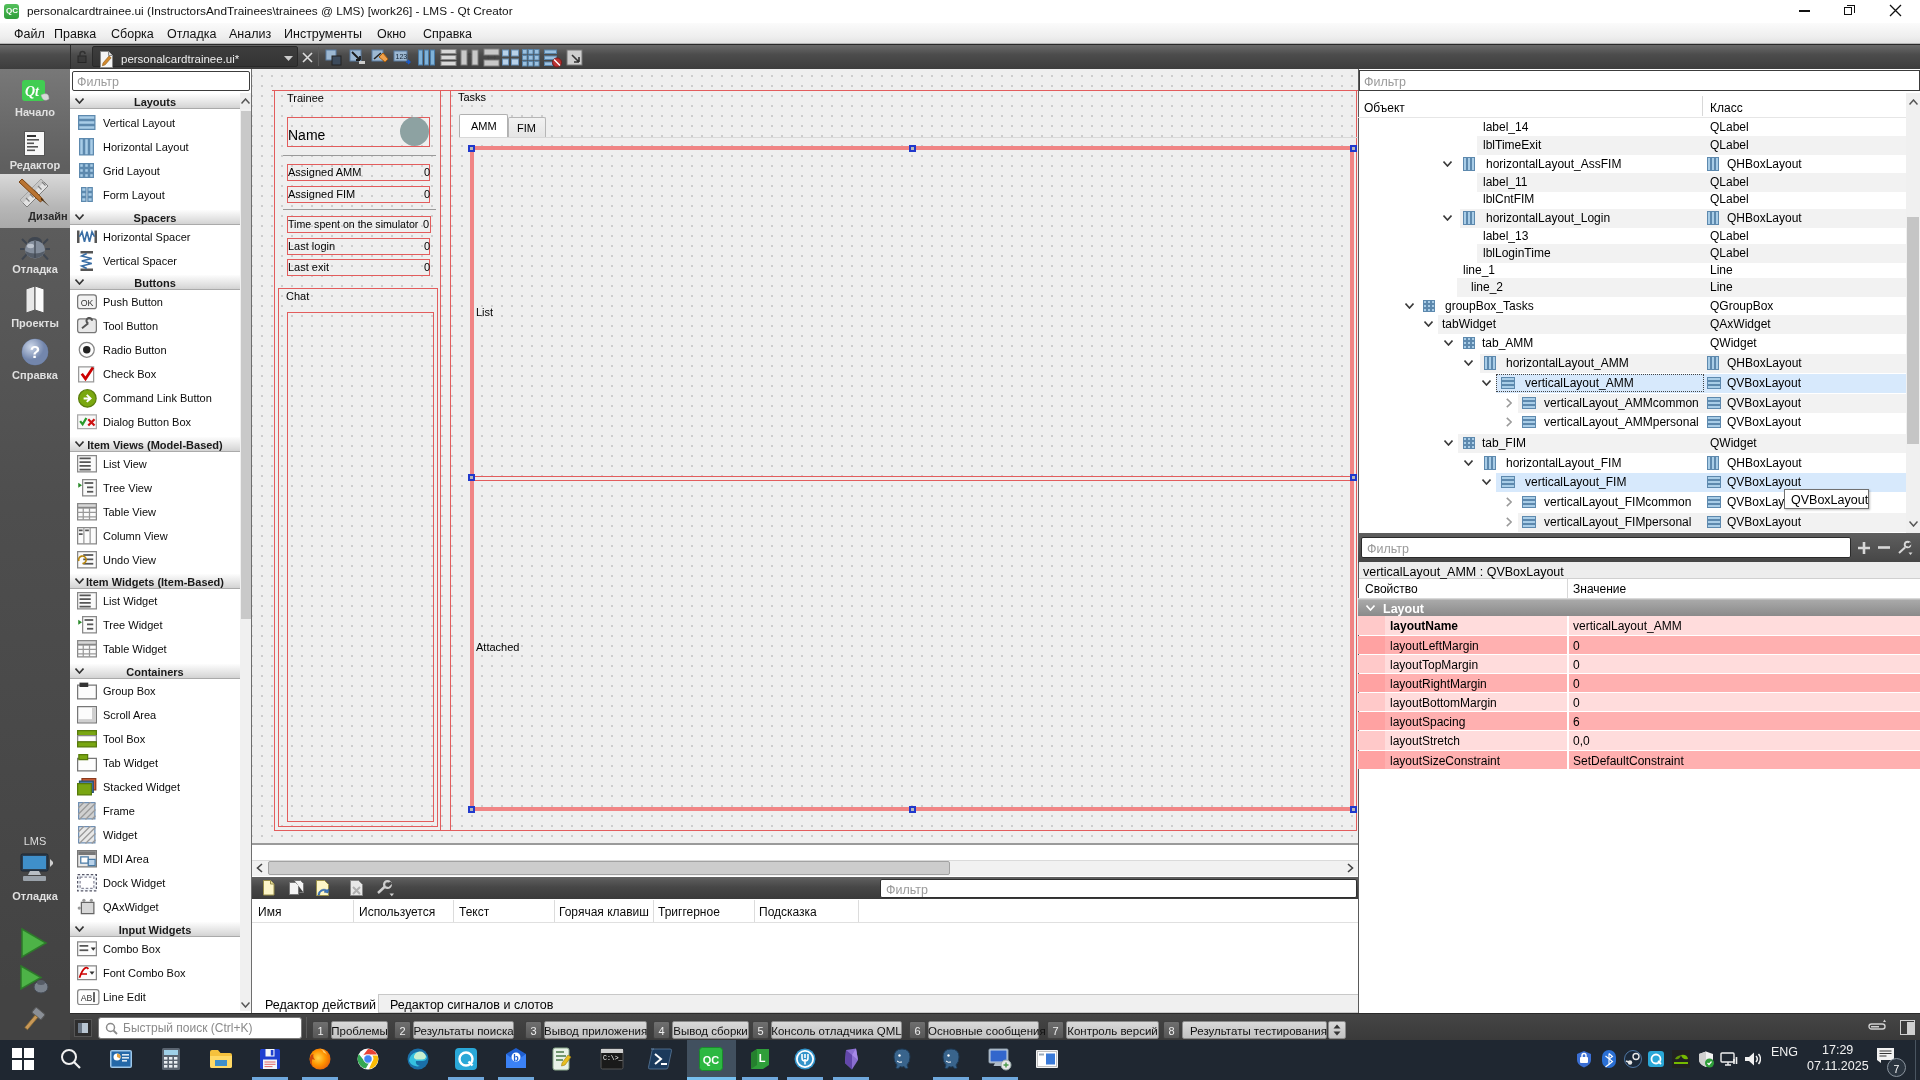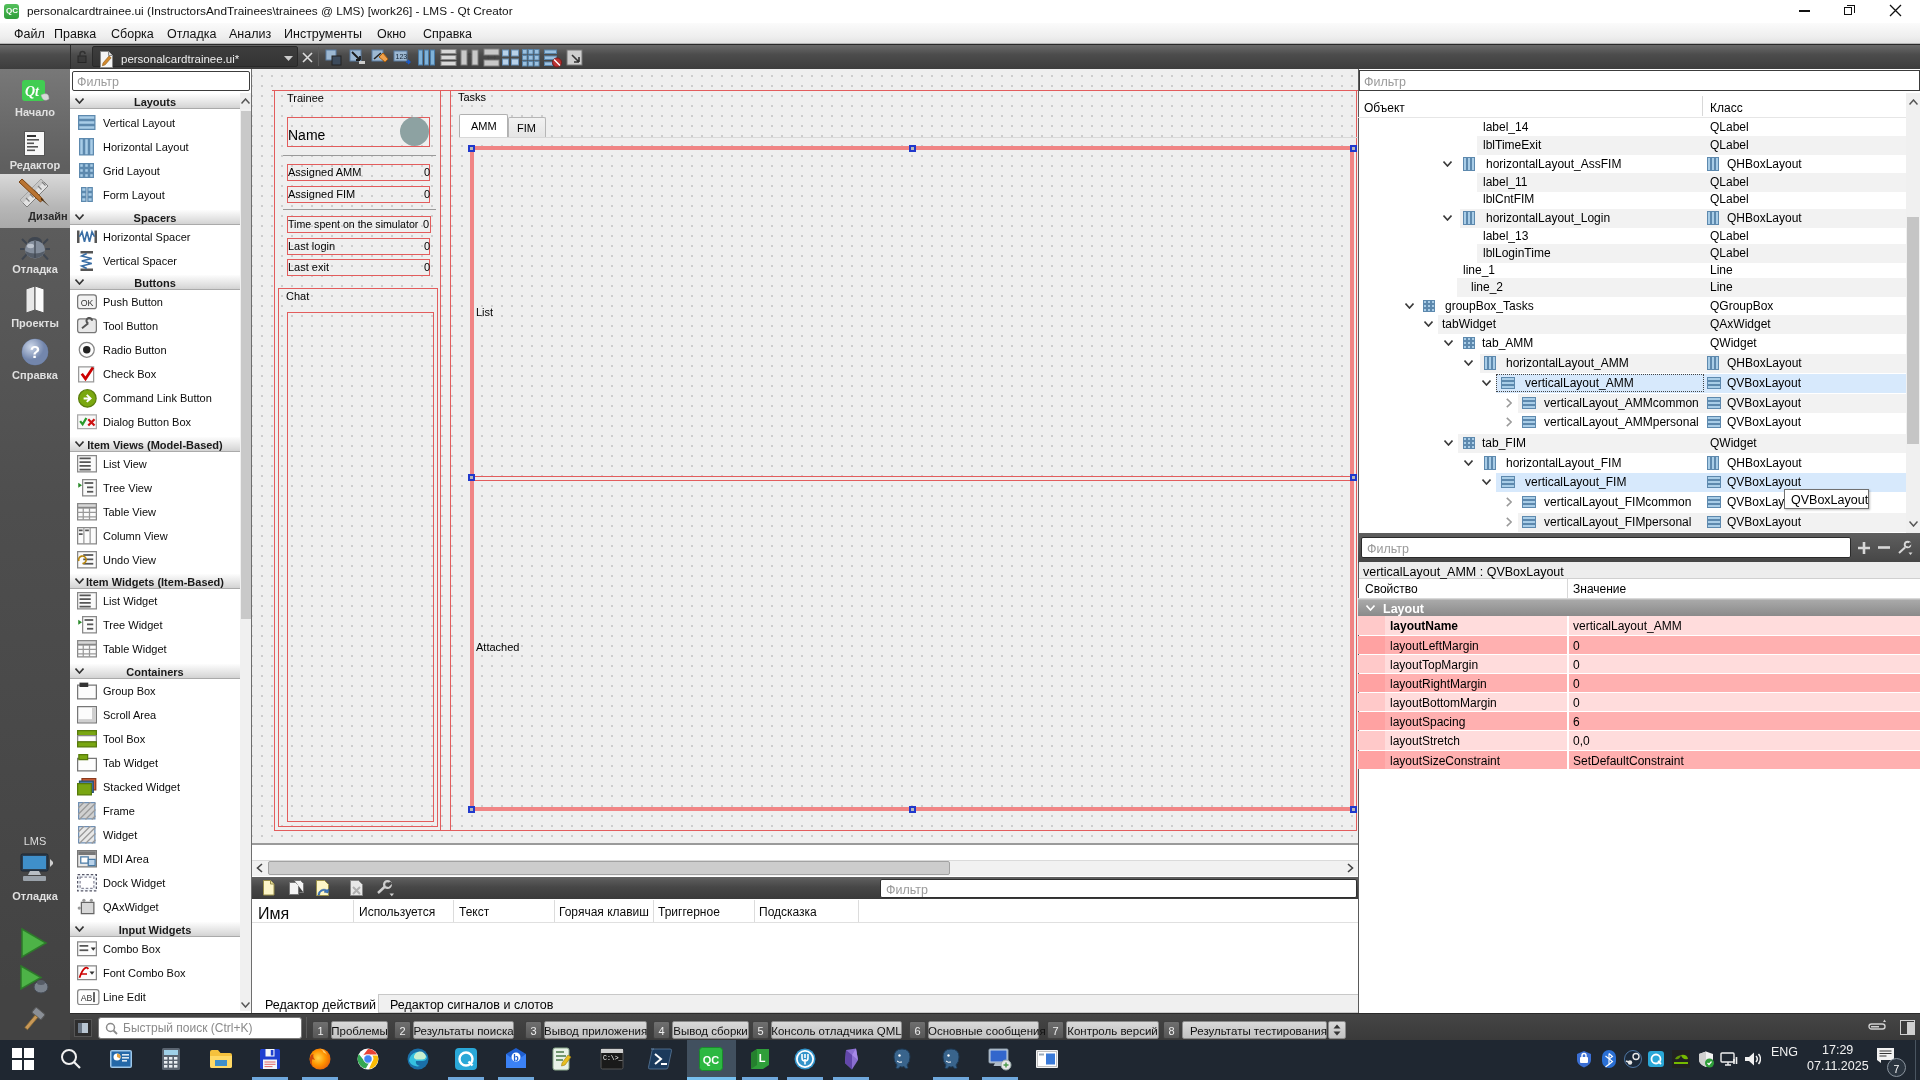--- a/index.html
+++ b/index.html
@@ -593,21 +593,21 @@
   </svg>
 <svg style="position:absolute;left:375px;top:879px;" width="20" height="18" viewBox="0 0 20 18">
     <path d="M3 14 l7 -6.5" stroke="#cfcfcf" stroke-width="2.4"></path>
     <circle cx="12.5" cy="5.5" r="3.4" fill="none" stroke="#cfcfcf" stroke-width="2.2"></circle>
     <rect x="12" y="4" width="5" height="3" fill="#474747" transform="rotate(-40 14 5.5)"></rect>
     <path d="M14.5 14.5 h4.5 l-2.2 2.8 z" fill="#cfcfcf"></path>
   </svg>
 <div class="abs" style="left:880px;top:879px;width:477px;height:19px;background:#fff;border:1.6px solid #2f2f2f;border-radius:2px;"></div>
 <div class="txt" style="left:886px;top:884px;font-size:12.5px;color:#9a9a9a;">Фильтр</div>
 <div class="abs" style="left:252px;top:899px;width:1106px;height:24px;background:#fff;border-bottom:1px solid #e0e0e0;"></div>
-<div class="txt" style="left:258px;top:906px;font-size:16px;color:#0a0a0a;">Имя</div>
+<div class="txt" style="left:258px;top:906px;font-size:12px;color:#0a0a0a;">Имя</div>
 <div class="txt" style="left:359px;top:906px;font-size:12px;color:#0a0a0a;">Используется</div>
 <div class="txt" style="left:459px;top:906px;font-size:12px;color:#0a0a0a;">Текст</div>
 <div class="txt" style="left:559px;top:906px;font-size:12px;color:#0a0a0a;">Горячая клавиш</div>
 <div class="txt" style="left:658px;top:906px;font-size:12px;color:#0a0a0a;">Триггерное</div>
 <div class="txt" style="left:759px;top:906px;font-size:12px;color:#0a0a0a;">Подсказка</div>
 <div class="abs" style="left:353px;top:900px;width:1px;height:22px;background:#dcdcdc;"></div>
 <div class="abs" style="left:453px;top:900px;width:1px;height:22px;background:#dcdcdc;"></div>
 <div class="abs" style="left:554px;top:900px;width:1px;height:22px;background:#dcdcdc;"></div>
 <div class="abs" style="left:653px;top:900px;width:1px;height:22px;background:#dcdcdc;"></div>
 <div class="abs" style="left:754px;top:900px;width:1px;height:22px;background:#dcdcdc;"></div>

